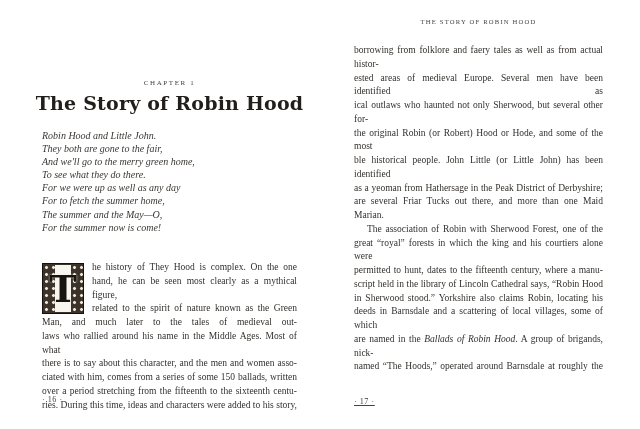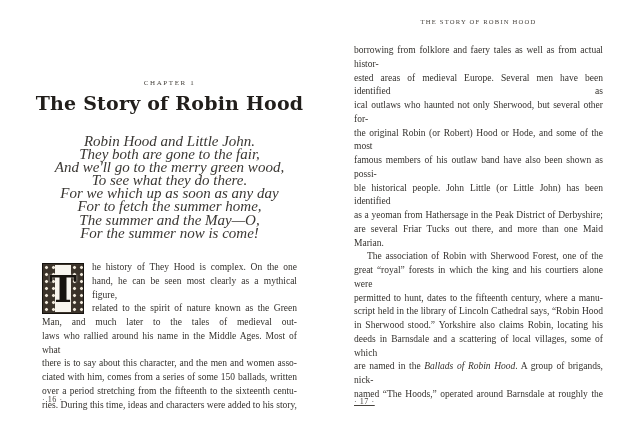--- a/index.html
+++ b/index.html
@@ -25,24 +25,24 @@
   .chapter-title {
     position:absolute; top:92px; left:-10px; right:-10px;
     text-align:center;
     font-family:"DejaVu Serif", serif;
     font-weight:bold;
     font-size:19px;
     color:#211e1b;
     letter-spacing:0.2px;
   }
   .epigraph {
-    position:absolute; top:135px; left:0; right:0;
-    text-align:center;
+    position:absolute; top:129px; left:0; right:0;
+    text-align:left;
     font-style:italic;
-    font-size:15px;
+    font-size:10px;
     color:#3a3733;
   }
   .epigraph .eline { line-height:13.1px; }
 
   .body-block-left  { position:absolute; top:261px; left:0; width:255px; }
   .body-block-right { position:absolute; top:44px;  left:0; width:249px; }
 
   .bline {
     font-size:9.5px;
     line-height:13.75px;
@@ -101,23 +101,23 @@
 
 <div class="spread">
 
   <div class="page-left">
     <div class="chapter-label">CHAPTER 1</div>
     <h1 class="chapter-title">The Story of Robin Hood</h1>
 
     <div class="epigraph" id="epigraph">
         <div class="eline">Robin Hood and Little John.</div>
         <div class="eline">They both are gone to the fair,</div>
-        <div class="eline">And we'll go to the merry green wood,</div>
+        <div class="eline">And we'll go to the merry green home,</div>
         <div class="eline">To see what they do there.</div>
-        <div class="eline">For we which up as soon as any day</div>
+        <div class="eline">For we were up as well as any day</div>
         <div class="eline">For to fetch the summer home,</div>
         <div class="eline">The summer and the May—O,</div>
         <div class="eline">For the summer now is come!</div>
       </div>
 
     <div class="body-block-left" id="left-body">
       <div class="dropcap">
         <span class="strip"></span>
         <span class="letter">T</span>
       </div>
@@ -136,21 +136,20 @@
   </div>
 
   <div class="page-right">
     <div class="running-head">THE STORY OF ROBIN HOOD</div>
 
     <div class="body-block-right" id="right-body">
         <div class="bline"><span>borrowing from folklore and faery tales as well as from actual histor-</span></div>
         <div class="bline"><span>ested areas of medieval Europe. Several men have been identified as</span></div>
         <div class="bline"><span>ical outlaws who haunted not only Sherwood, but several other for-</span></div>
         <div class="bline"><span>the original Robin (or Robert) Hood or Hode, and some of the most</span></div>
-        <div class="bline"><span>famous members of his outlaw band have also been shown as possi-</span></div>
         <div class="bline"><span>ble historical people. John Little (or Little John) has been identified</span></div>
         <div class="bline"><span>as a yeoman from Hathersage in the Peak District of Derbyshire;</span></div>
         <div class="bline flush"><span>are several Friar Tucks out there, and more than one Maid Marian.</span></div>
         <div class="bline indent"><span>The association of Robin with Sherwood Forest, one of the</span></div>
         <div class="bline"><span>great “royal” forests in which the king and his courtiers alone were</span></div>
         <div class="bline"><span>permitted to hunt, dates to the fifteenth century, where a manu-</span></div>
         <div class="bline"><span>script held in the library of Lincoln Cathedral says, “Robin Hood</span></div>
         <div class="bline"><span>in Sherwood stood.” Yorkshire also claims Robin, locating his</span></div>
         <div class="bline"><span>deeds in Barnsdale and a scattering of local villages, some of which</span></div>
         <div class="bline"><span>are named in the </span><em>Ballads of Robin Hood</em><span>. A group of brigands, nick-</span></div>

